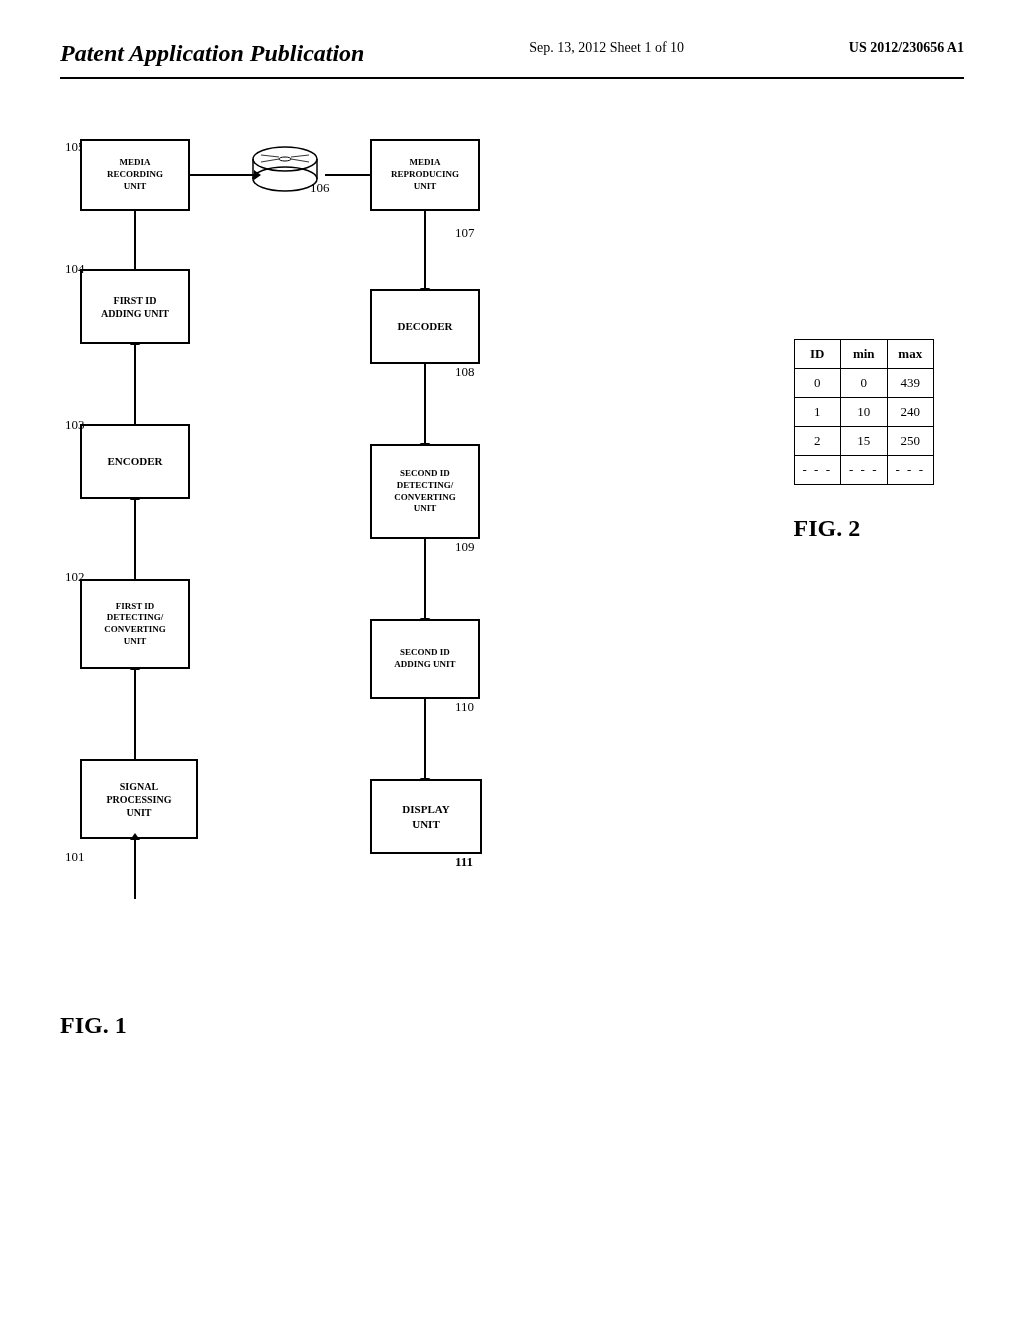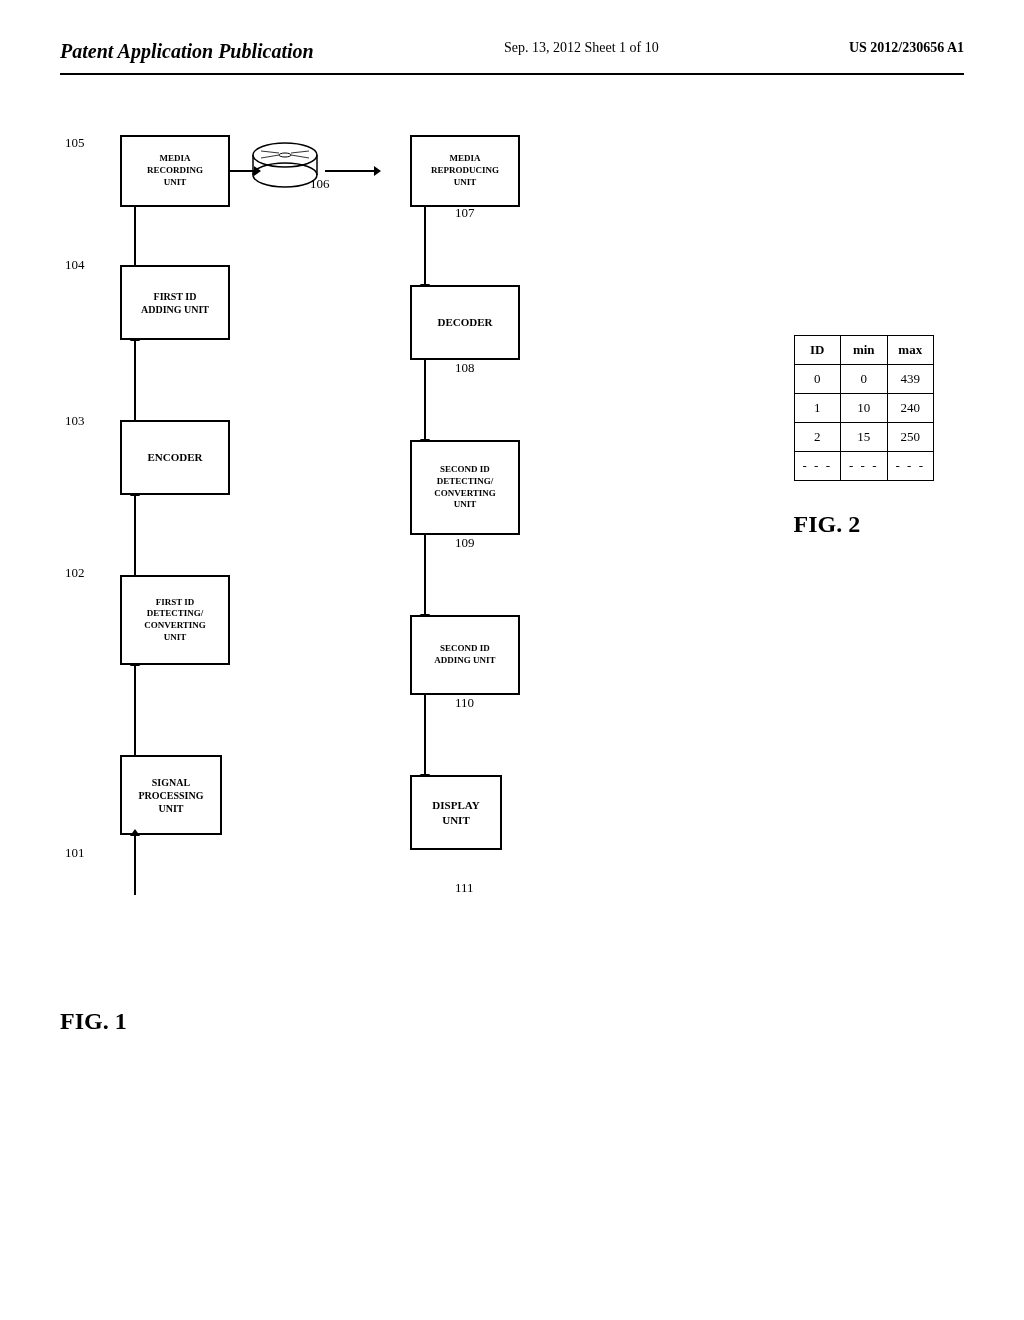--- a/index.html
+++ b/index.html
@@ -25,21 +25,21 @@
       display: flex;
       justify-content: space-between;
       align-items: flex-start;
       margin-bottom: 10px;
       padding-bottom: 10px;
       border-bottom: 2px solid #000;
     }
 
     .header-left {
       font-weight: bold;
-      font-size: 20px;
+      font-size: 24px;
       font-style: italic;
     }
 
     .header-center {
       font-size: 14px;
       text-align: center;
     }
 
     .header-right {
       font-size: 14px;
@@ -78,21 +78,20 @@
       position: absolute;
       border: 2px solid #000;
       display: flex;
       align-items: center;
       justify-content: center;
       text-align: center;
       font-size: 11px;
       font-weight: bold;
       background: #fff;
       line-height: 1.3;
-      margin-left: 40px;
     }
 
     
     .arrow {
       position: absolute;
       background: #000;
     }
 
     .arrow-v {
       width: 2px;
@@ -186,21 +185,21 @@
     <div class="header-left">Patent Application Publication</div>
     <div class="header-center">Sep. 13, 2012  Sheet 1 of 10</div>
     <div class="header-right">US 2012/230656 A1</div>
   </div>
 
   <div class="content">
 
     <div class="fig1-container">
       <div class="block-diagram" style="position:relative; width:420px; height:870px;">
 
-        <div class="block" style="left:20px; top:620px; width:102px; height:80px; font-size:10px;">
+        <div class="block" style="left:20px; top:620px; width:118px; height:80px; font-size:10px;">
           SIGNAL<br>PROCESSING<br>UNIT
         </div>
         <span class="ref-num" style="left:5px; top:710px;">101</span>
 
         <div class="arrow arrow-v arrow-head-up" style="left:74px; top:530px; height:90px;"></div>
 
         <div class="block" style="left:20px; top:440px; width:110px; height:90px; font-size:9px;">
           FIRST ID<br>DETECTING/<br>CONVERTING<br>UNIT
         </div>
         <span class="ref-num" style="left:5px; top:430px;">102</span>
@@ -247,21 +246,21 @@
             <line x1="46" y1="33" x2="64" y2="31" stroke="#000" stroke-width="0.8"></line>
           </svg>
         </div>
         <span class="ref-num" style="left:250px; top:0px;margin-top:41px;">106</span>
 
         <div class="arrow arrow-h arrow-head-right" style="left:265px; top:35px; width:50px;"></div>
 
         <div class="block" style="left:310px; top:0px; width:110px; height:72px; font-size:9px;">
           MEDIA<br>REPRODUCING<br>UNIT
         </div>
-        <span class="ref-num" style="left:395px; top:70px;">107</span>
+        <span class="ref-num" style="left:395px; top:86px;">107</span>
 
         <div class="arrow arrow-v arrow-head-down" style="left:364px; top:72px; height:78px;"></div>
 
         <div class="block" style="left:310px; top:150px; width:110px; height:75px; font-size:11px;">
           DECODER
         </div>
         <span class="ref-num" style="left:395px; top:225px;">108</span>
 
         <div class="arrow arrow-v arrow-head-down" style="left:364px; top:225px; height:80px;"></div>
 
@@ -272,24 +271,24 @@
 
         <div class="arrow arrow-v arrow-head-down" style="left:364px; top:400px; height:80px;"></div>
 
         <div class="block" style="left:310px; top:480px; width:110px; height:80px; font-size:9px;">
           SECOND ID<br>ADDING UNIT
         </div>
         <span class="ref-num" style="left:395px; top:560px;">110</span>
 
         <div class="arrow arrow-v arrow-head-down" style="left:364px; top:560px; height:80px;"></div>
 
-        <div class="block" style="left:310px; top:640px; width:92px; height:75px; font-size:11px;">
+        <div class="block" style="left:310px; top:640px; width:112px; height:75px; font-size:11px;">
           DISPLAY<br>UNIT
         </div>
-        <span class="ref-num" style="left:395px; top:745px;">111</span>
+        <span class="ref-num" style="left:395px; top:715px;font-weight:bold;">111</span>
 
         <div class="arrow arrow-v arrow-head-up" style="left:74px; top:700px; height:60px;"></div>
 
       </div>
 
       <div class="fig1-label" style="margin-top: 20px; margin-left: 0px;">FIG. 1</div>
     </div>
 
     <div class="fig2-container" style="margin-top: 200px; margin-left: 20px;">
       <table class="fig2-table">

